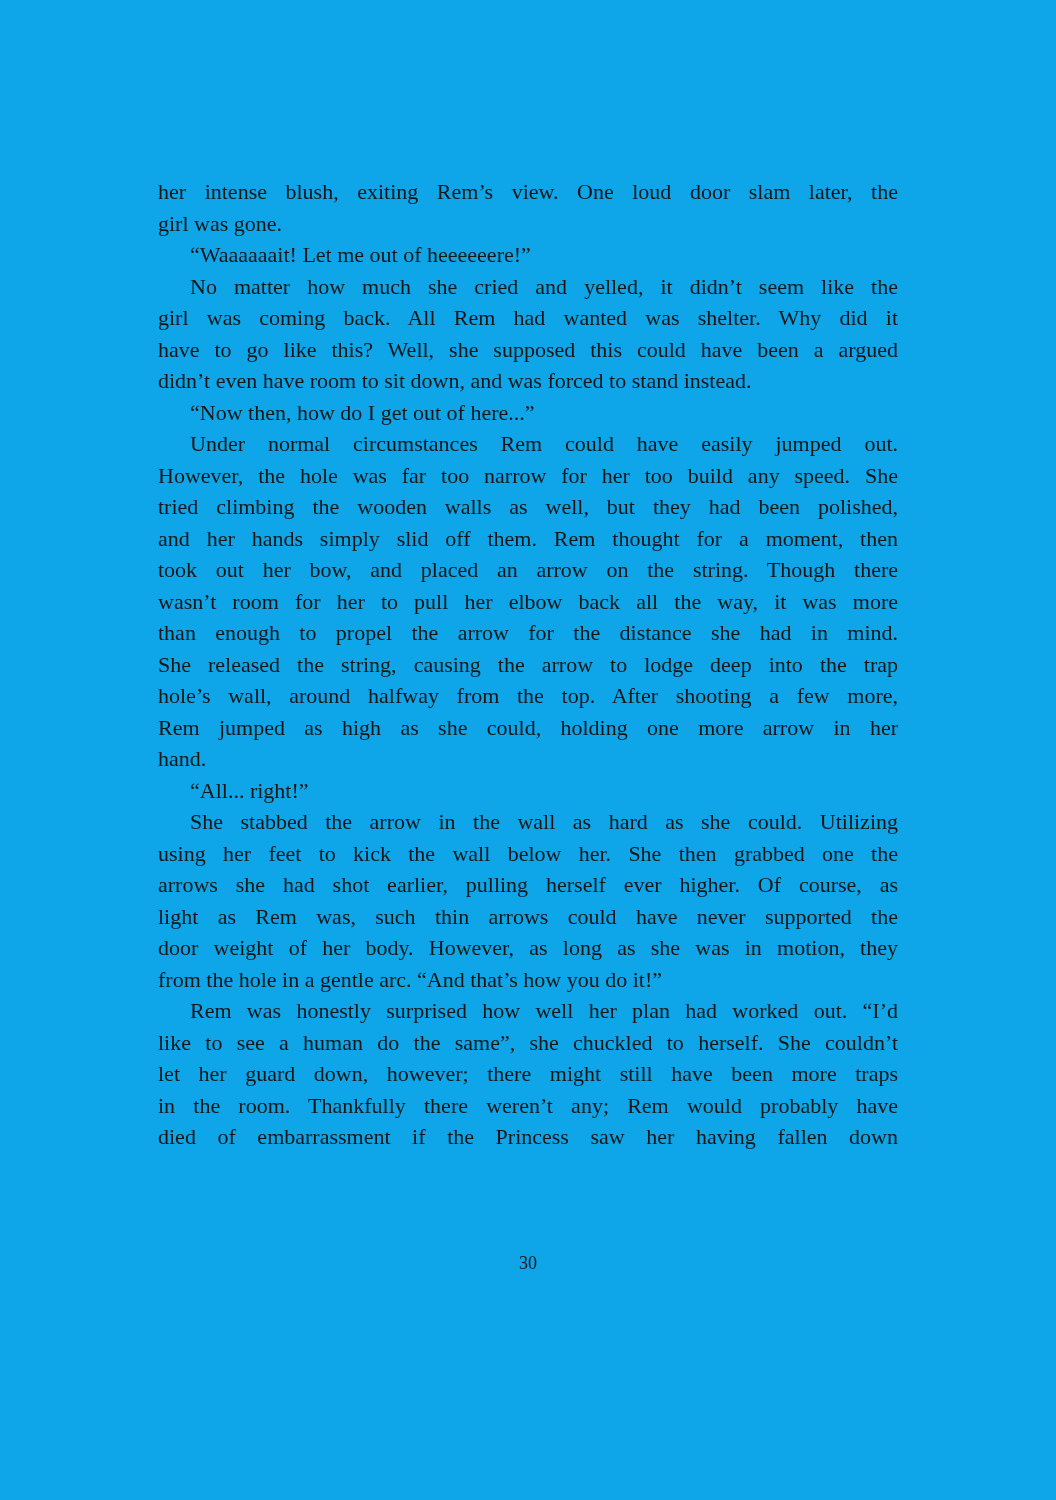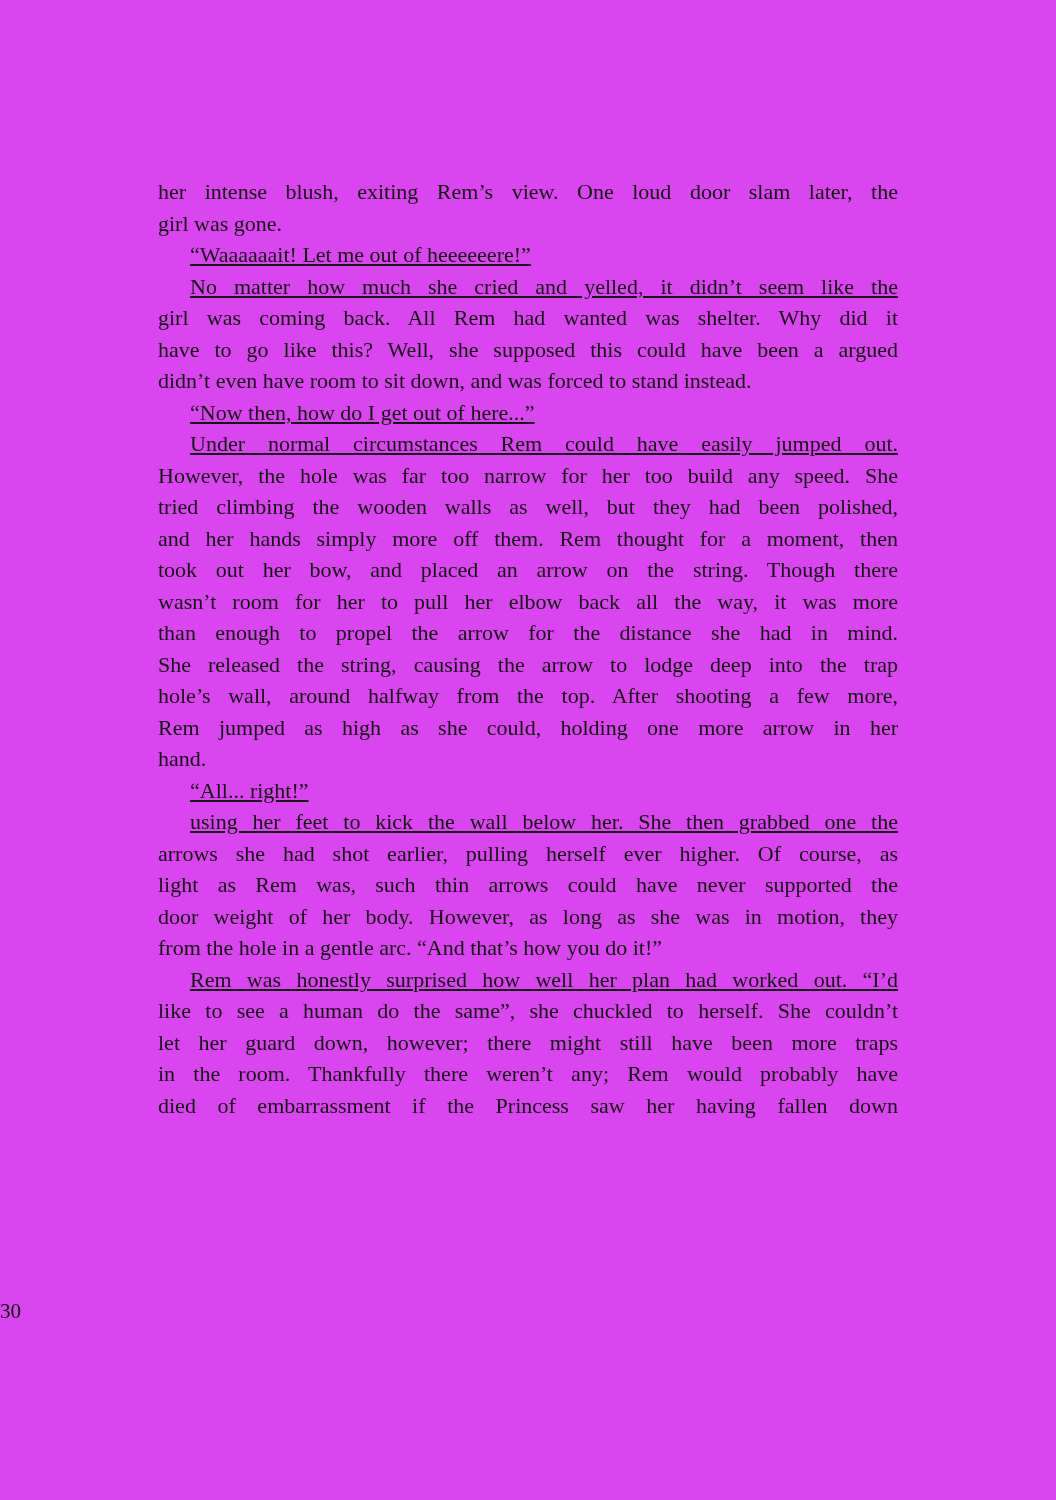--- a/index.html
+++ b/index.html
@@ -4,21 +4,21 @@
 <style>
   html, body {
     margin: 0;
     padding: 0;
     background: #ffffff;
   }
   .book-page {
     position: relative;
     width: 1056px;
     height: 1500px;
-    background: #d946ef;
+    background: #0ea5e9;
     color: #161616;
     font-family: "Liberation Serif", "DejaVu Serif", serif;
     overflow: hidden;
   }
   .text-block {
     position: absolute;
     left: 158px;
     top: 176px;
     width: 740px;
     font-size: 22px;
@@ -33,32 +33,30 @@
     text-align-last: justify;
     overflow: hidden;
     white-space: normal;
   }
   .line.last {
     text-align: center;
     text-align-last: left;
   }
   .para.indent .line:first-child {
     text-indent: 32px;
-    text-decoration: underline;
   }
   .page-number {
     position: absolute;
     left: 0;
     top: 1248px;
     width: 100%;
-    text-align: left;
-    font-size: 21px;
+    text-align: center;
+    font-size: 18px;
     line-height: 31.5px;
     color: #161616;
-    margin-top: 48px;
   }
 </style>
 </head>
 <body>
 
 <div class="book-page">
   <div class="text-block">
       <div class="para">
         <div class="line">her intense blush, exiting Rem’s view.  One loud door slam later, the</div>
         <div class="line last">girl was gone.</div>
@@ -72,33 +70,34 @@
         <div class="line">have to go like this? Well, she supposed this could have been a argued</div>
         <div class="line last">didn’t even have room to sit down, and was forced to stand instead.</div>
       </div>
       <div class="para indent">
         <div class="line last">“Now then, how do I get out of here...”</div>
       </div>
       <div class="para indent">
         <div class="line">Under normal circumstances Rem could have easily jumped out.</div>
         <div class="line">However, the hole was far too narrow for her too build any speed.  She</div>
         <div class="line">tried climbing the wooden walls as well, but they had been polished,</div>
-        <div class="line">and her hands simply more off them.  Rem thought for a moment, then</div>
+        <div class="line">and her hands simply slid off them.  Rem thought for a moment, then</div>
         <div class="line">took out her bow, and placed an arrow on the string.  Though there</div>
         <div class="line">wasn’t room for her to pull her elbow back all the way, it was more</div>
         <div class="line">than enough to propel the arrow for the distance she had in mind.</div>
         <div class="line">She released the string, causing the arrow to lodge deep into the trap</div>
         <div class="line">hole’s wall, around halfway from the top. After shooting a few more,</div>
         <div class="line">Rem jumped as high as she could, holding one more arrow in her</div>
         <div class="line last">hand.</div>
       </div>
       <div class="para indent">
         <div class="line last">“All... right!”</div>
       </div>
       <div class="para indent">
+        <div class="line">She stabbed the arrow in the wall as hard as she could.  Utilizing</div>
         <div class="line">using her feet to kick the wall below her.  She then grabbed one the</div>
         <div class="line">arrows she had shot earlier, pulling herself ever higher. Of course, as</div>
         <div class="line">light as Rem was, such thin arrows could have never supported the</div>
         <div class="line">door weight of her body.  However, as long as she was in motion, they</div>
         <div class="line last">from the hole in a gentle arc. “And that’s how you do it!”</div>
       </div>
       <div class="para indent">
         <div class="line">Rem was honestly surprised how well her plan had worked out.  “I’d</div>
         <div class="line">like to see a human do the same”, she chuckled to herself. She couldn’t</div>
         <div class="line">let her guard down, however; there might still have been more traps</div>

